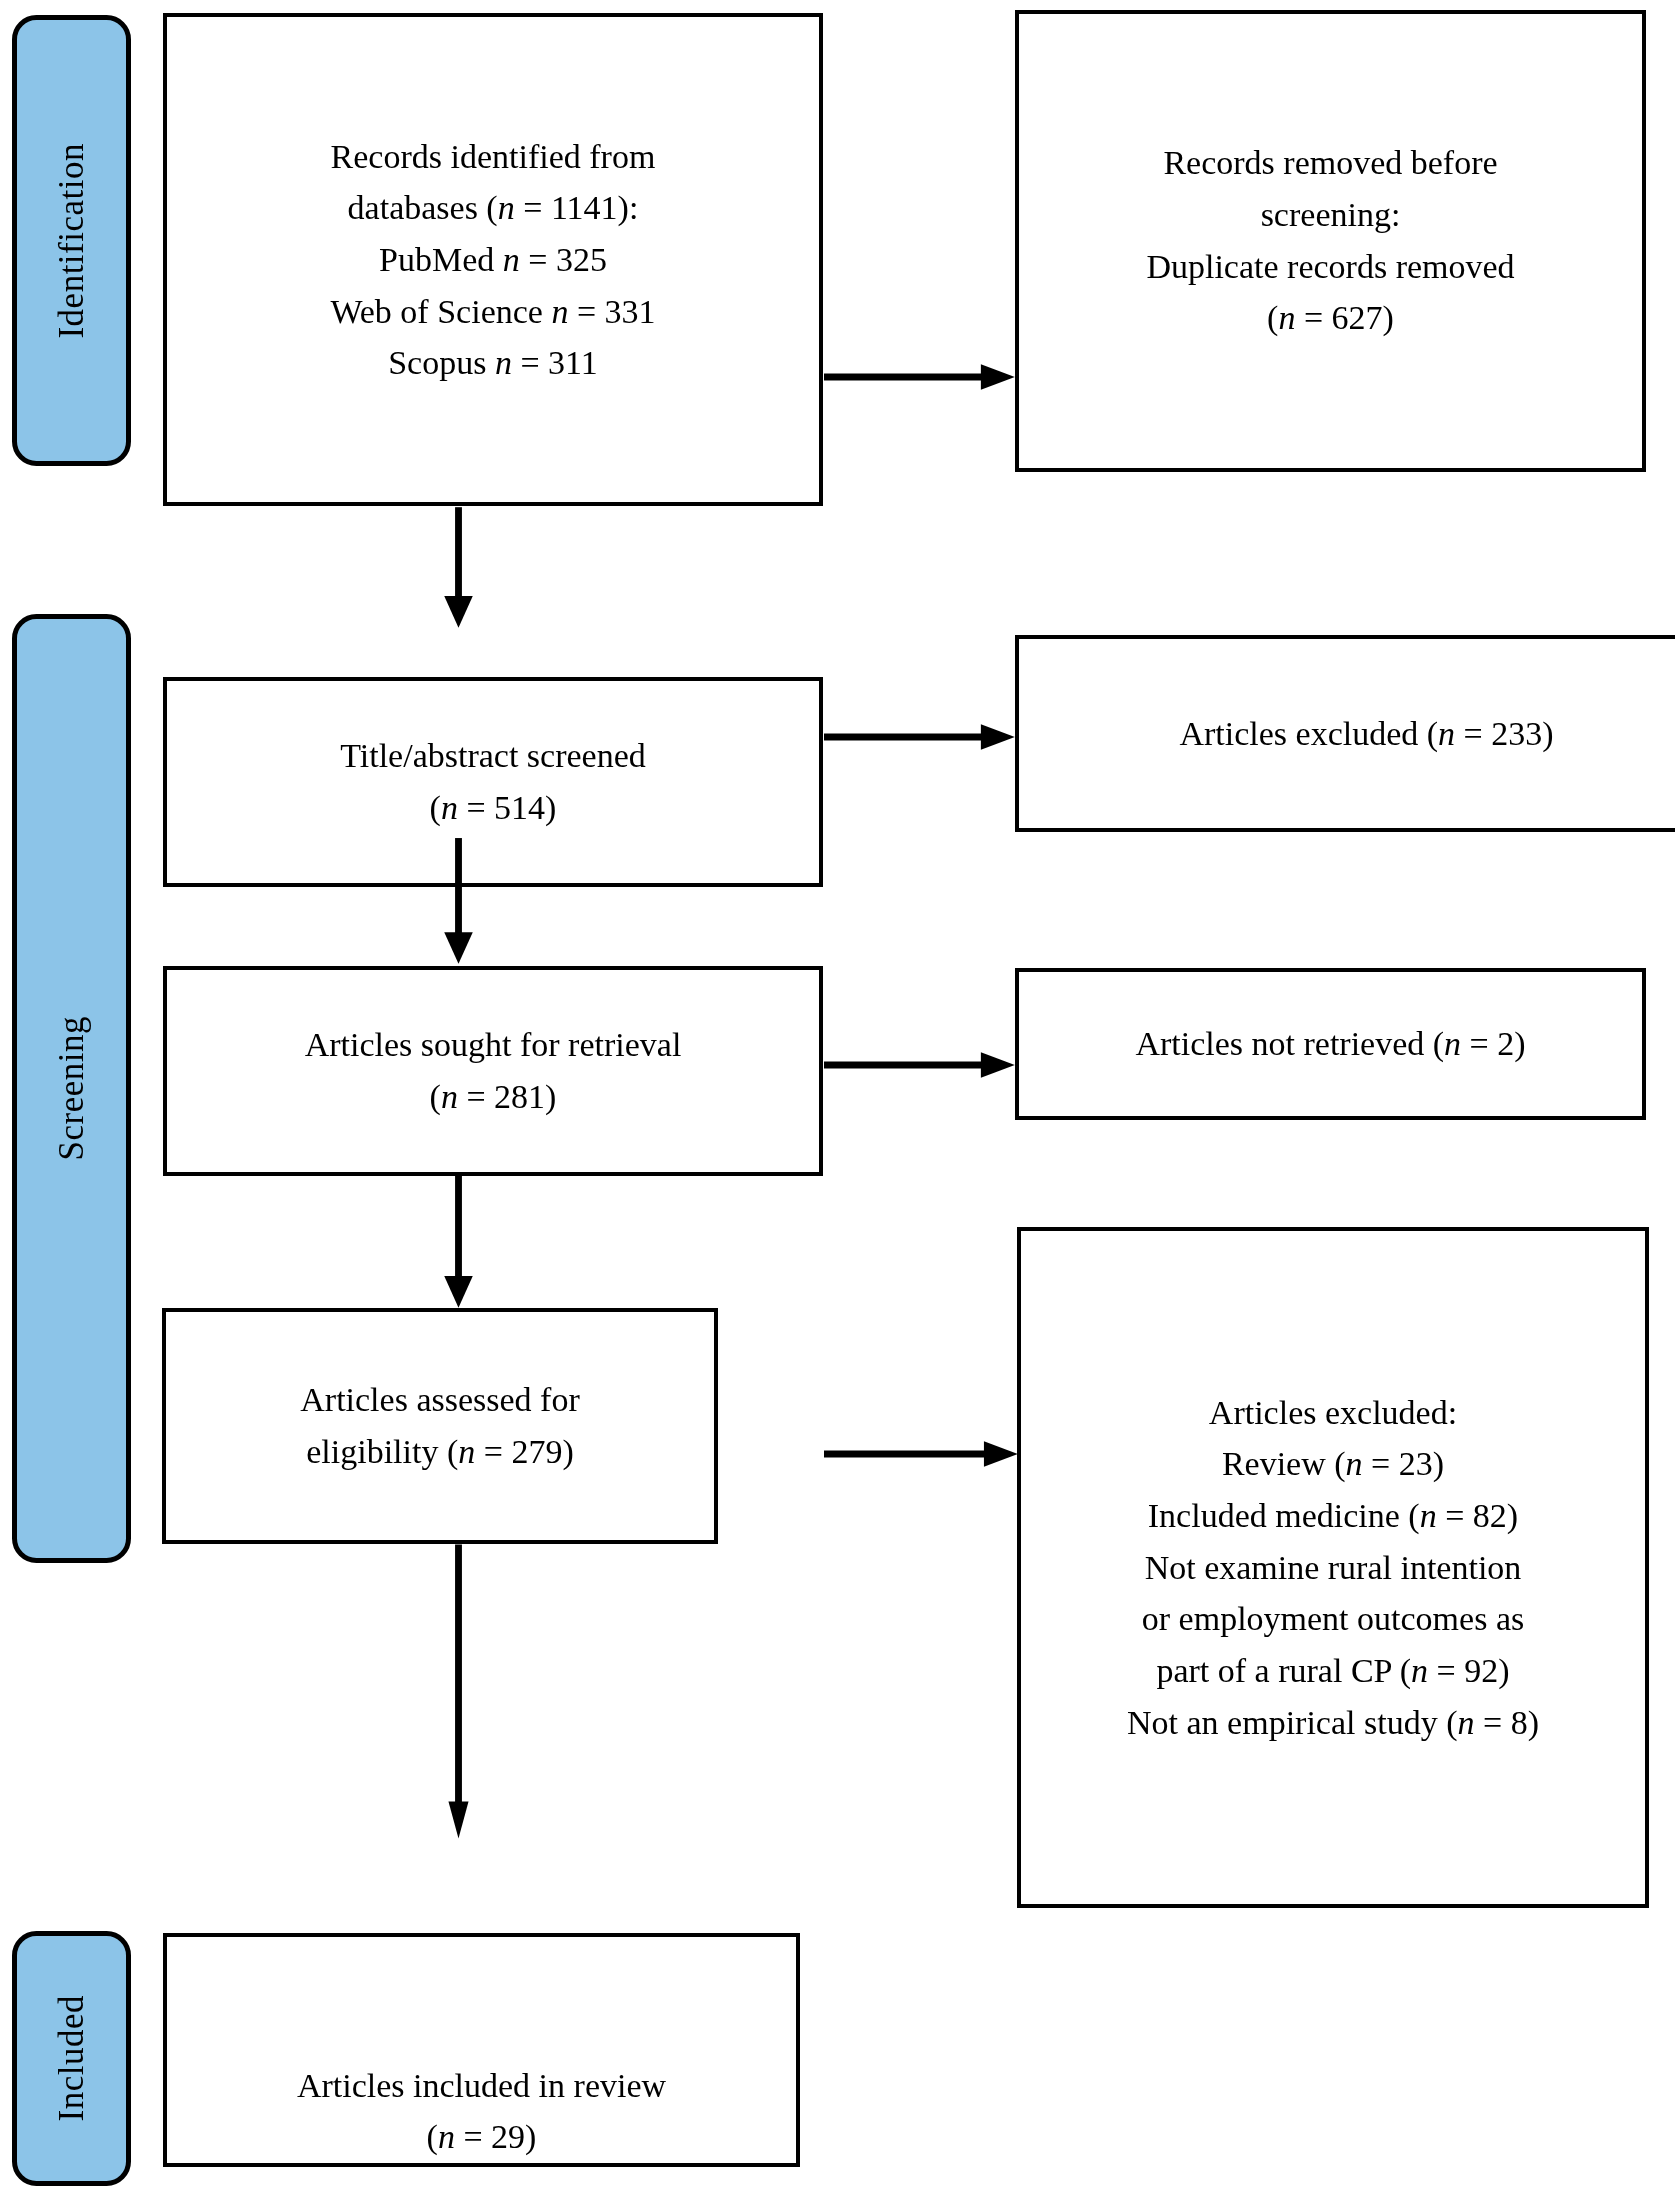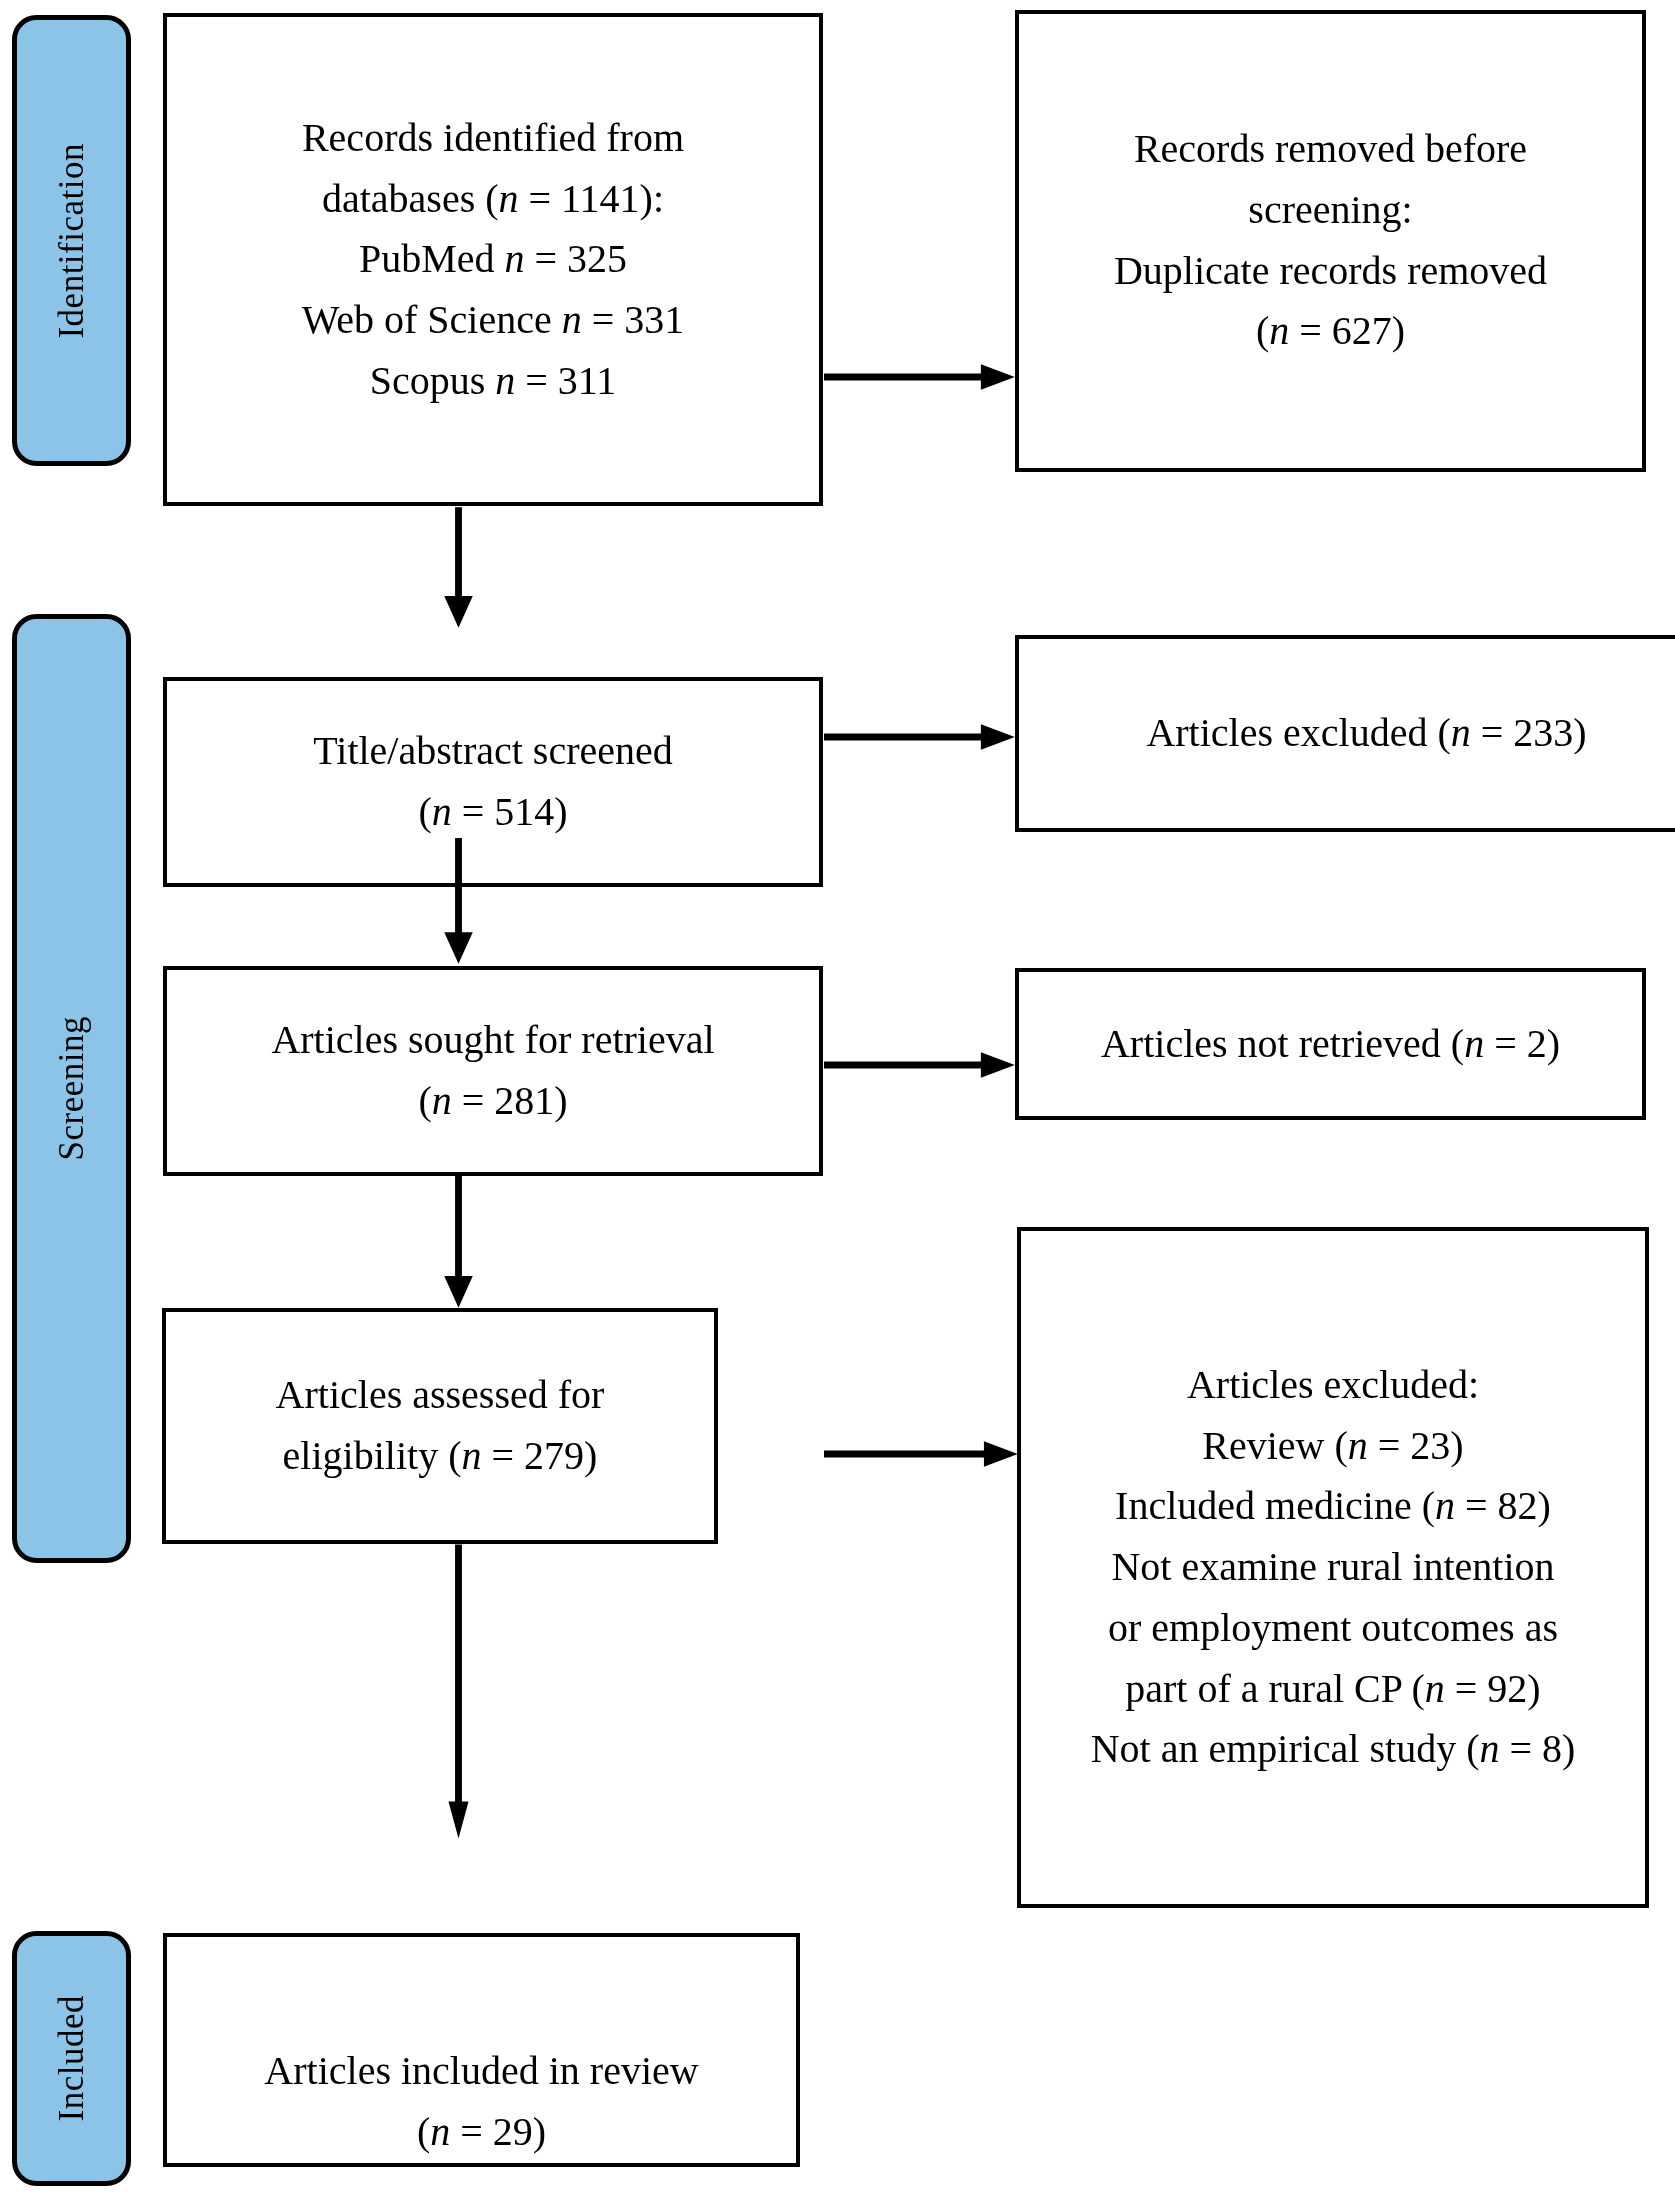--- a/index.html
+++ b/index.html
@@ -42,21 +42,21 @@
     position: absolute;
     background: #ffffff;
     border: 4.8px solid #000000;
     box-sizing: border-box;
     display: flex;
     align-items: center;
     justify-content: center;
     text-align: center;
   }
   .pbox .btext {
-    font-size: 40px;
+    font-size: 34px;
     line-height: 1.52;
     padding: 0 13.8px;
   }
   .pbox .btext .ital { font-style: italic; }
 
   
   .arrow { position: absolute; }
   .arrow svg { display: block; }
 </style>
 </head>

